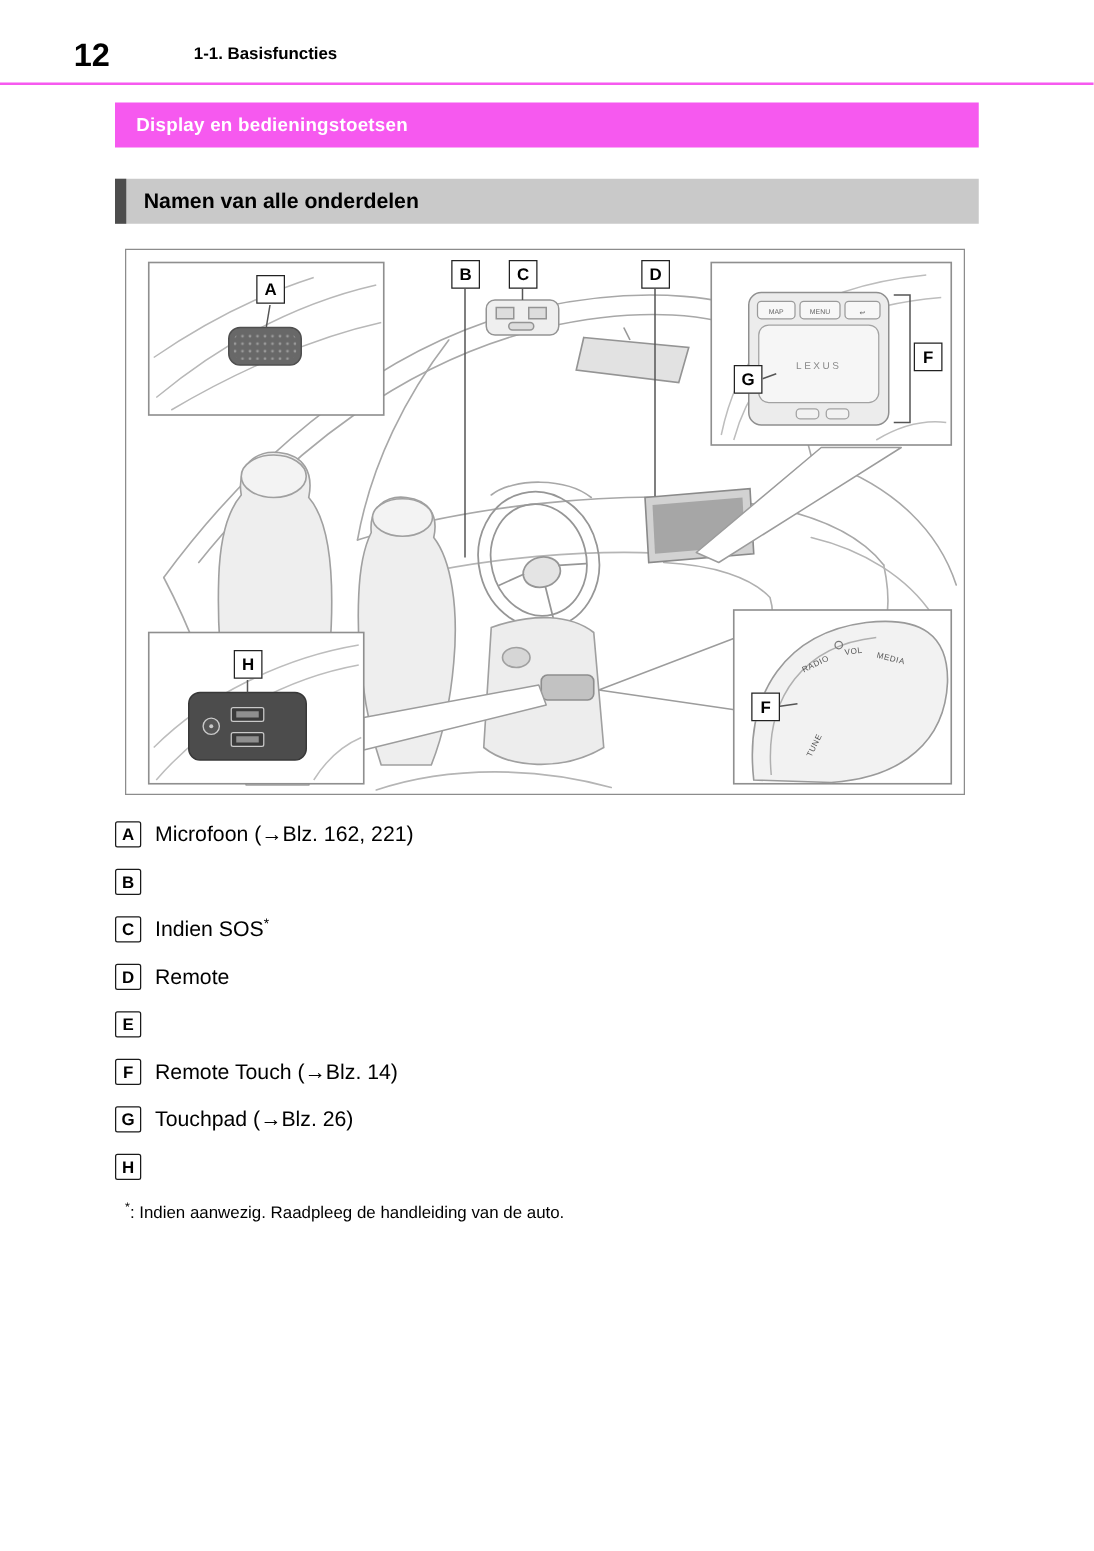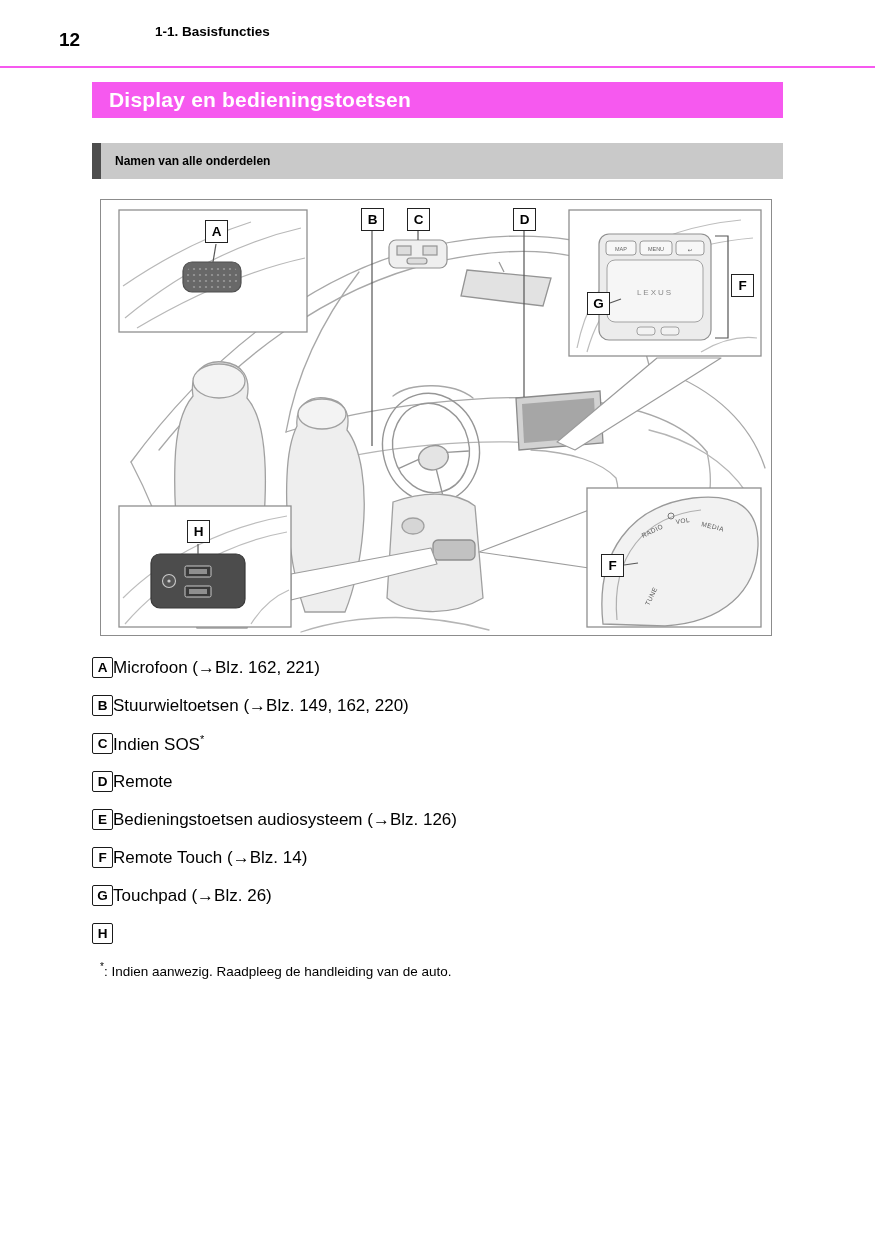--- a/index.html
+++ b/index.html
@@ -2,49 +2,49 @@
 <html><head>
 <meta charset="utf-8">
 <style>
   * { margin:0; padding:0; box-sizing:border-box; }
   html,body { background:#ffffff; }
   body {
     width:875px; height:1241px; position:relative; overflow:hidden;
     font-family:"Liberation Sans","DejaVu Sans",sans-serif; color:#000;
   }
   .page-header { position:relative; height:66px; }
-  .page-number { position:absolute; left:59px; top:29px; font-size:19px; font-weight:bold; }
-  .page-section { position:absolute; left:155px; top:24px; font-size:13.5px; font-weight:bold; }
+  .page-number { position:absolute; left:59px; top:29px; font-size:26px; font-weight:bold; }
+  .page-section { position:absolute; left:155px; top:35px; font-size:13.5px; font-weight:bold; }
   .pink-rule { height:2px; background:#f659ef; }
   .title-banner {
     margin:14px 92px 0; height:36px; background:#f659ef; color:#fff;
-    font-size:21px; font-weight:bold; display:flex; align-items:center;
+    font-size:15px; font-weight:bold; display:flex; align-items:center;
     padding-left:17px; letter-spacing:.2px;
   }
   .subsection { margin:25px 92px 0; height:36px; background:#c9c9c9; display:flex; align-items:stretch; }
   .subsection-accent { width:9px; background:#4d4d4d; }
-  .subsection-text { display:flex; align-items:center; margin-left:14px; font-size:12px; font-weight:bold; }
+  .subsection-text { display:flex; align-items:center; margin-left:14px; font-size:17px; font-weight:bold; }
   .diagram {
     position:relative; margin:20px 0 0 100px; width:672px; height:437px;
     border:1px solid #8c8c8c; background:#fff;
   }
   .diagram svg { position:absolute; left:0; top:0; }
   .callout {
     position:absolute; width:23px; height:23px; background:#fff; border:1.4px solid #222;
     display:flex; align-items:center; justify-content:center;
     font-size:13.5px; font-weight:bold; line-height:1;
   }
   .legend { margin:21px 0 0 92px; list-style:none; }
   .legend-item { display:flex; align-items:center; margin-bottom:17px; height:21px; }
   .key-box {
     flex:none; width:21px; height:21px; border:1.4px solid #1a1a1a; border-radius:2px;
     display:flex; align-items:center; justify-content:center;
     font-size:13.5px; font-weight:bold; background:#fff;
   }
-  .legend-text { font-size:17px; }
+  .legend-text { margin-left:11px; font-size:17px; }
   .legend-text sup { font-size:11px; }
   .footnote { margin:6px 0 0 100px; font-size:13.5px; }
   .footnote sup { font-size:10px; }
   svg text { font-family:"Liberation Sans","DejaVu Sans",sans-serif; }
   .svg-btn-label { font-size:5.5px; fill:#666; }
   .brand-label { font-size:8px; fill:#8a8a8a; letter-spacing:2px; }
   .audio-label { font-size:6.5px; fill:#555; letter-spacing:.5px; }
 </style>
 </head>
 <body>
@@ -209,33 +209,31 @@
   <div class="callout" style="left:500px; top:354px;">F</div>
 </figure>
 
 <ul class="legend">
   <li class="legend-item">
     <span class="key-box">A</span>
     <span class="legend-text"><span>Microfoon (→Blz. 162, 221)</span></span>
   </li>
   <li class="legend-item">
     <span class="key-box">B</span>
-    <span class="legend-text"><span>Stuurwieltoetsen (→Blz. 149, 162, 220)</span></span>
   </li>
   <li class="legend-item">
     <span class="key-box">C</span>
     <span class="legend-text"><span>Indien SOS</span><sup>*</sup></span>
   </li>
   <li class="legend-item">
     <span class="key-box">D</span>
     <span class="legend-text"><span>Remote</span></span>
   </li>
   <li class="legend-item">
     <span class="key-box">E</span>
-    <span class="legend-text"><span>Bedieningstoetsen audiosysteem (→Blz. 126)</span></span>
   </li>
   <li class="legend-item">
     <span class="key-box">F</span>
     <span class="legend-text"><span>Remote Touch (→Blz. 14)</span></span>
   </li>
   <li class="legend-item">
     <span class="key-box">G</span>
     <span class="legend-text"><span>Touchpad (→Blz. 26)</span></span>
   </li>
   <li class="legend-item">

